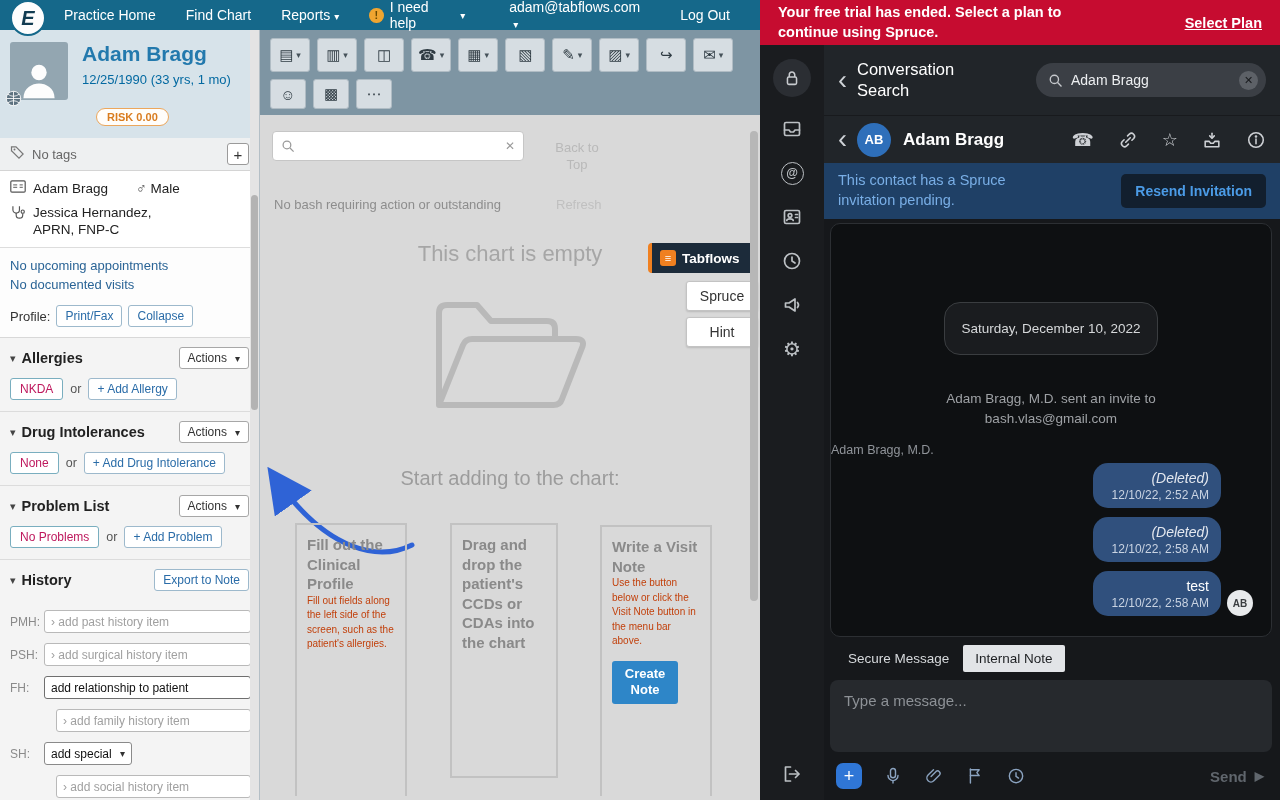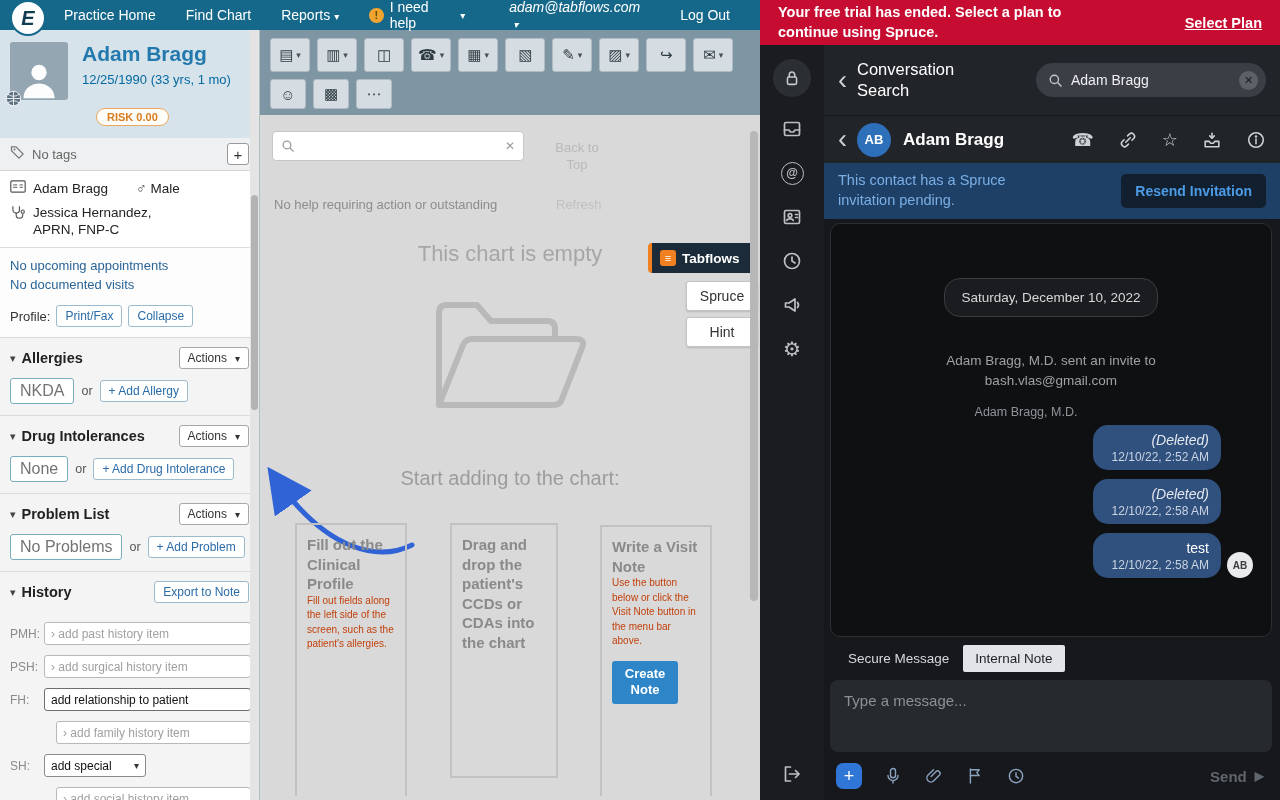--- a/index.html
+++ b/index.html
@@ -11,21 +11,21 @@
   .topnav { position:absolute; left:0; top:0; width:760px; height:30px; background:#15688a;
             display:flex; align-items:center; color:#fff; font-size:14px; padding-left:64px; z-index:8; }
   .brand { position:absolute; left:10px; top:0px; width:36px; height:36px; border-radius:50%;
            background:#fdfdfd; color:#123c52; display:flex; align-items:center; justify-content:center;
            font-weight:bold; font-style:italic; font-size:20px; z-index:9; border:2px solid #15688a; }
   .nav-item { color:#fff; margin-right:30px; white-space:nowrap; cursor:pointer; }
   .caret { font-size:10px; margin-left:4px; }
   .warn-badge { display:inline-flex; width:15px; height:15px; border-radius:50%; background:#f0a530;
                 color:#6b4a00; align-items:center; justify-content:center; font-weight:bold; font-size:11px; margin-right:6px; }
   .nav-help { display:flex; align-items:center; margin-right:44px; cursor:pointer; }
-  .nav-account { margin-right:32px; cursor:pointer;font-style:italic; }
+  .nav-account { margin-right:32px; cursor:pointer; }
 
   
   .trial-banner { position:absolute; left:760px; top:0; width:520px; height:45px; background:#c60c30;
                   color:#fff; display:flex; align-items:center; padding:0 18px; z-index:8; }
   .trial-msg { font-size:14.5px; font-weight:bold; width:330px; line-height:1.35; }
   .trial-link { margin-left:auto; color:#fff; font-size:14.5px; font-weight:bold; text-decoration:underline; cursor:pointer; }
 
   
   .sidebar { position:absolute; left:0; top:30px; width:260px; height:770px; background:#f4f4f4;
              border-right:1px solid #b4bfc6; overflow:hidden; }
@@ -56,31 +56,31 @@
   .pt-links a { display:block; color:#2a6496; font-size:13px; line-height:19px; cursor:pointer; }
   .profile-row { display:flex; align-items:center; gap:6px; padding:7px 10px 10px; background:#fdfdfd; border-bottom:1px solid #d8d8d8; }
   .profile-label { font-size:13px; color:#333; }
   .blue-btn { background:#fff; border:1px solid #9db9cc; color:#2a6ca8; font-size:12px; padding:3px 8px; border-radius:3px; cursor:pointer; white-space:nowrap; }
   .sec-head { display:flex; align-items:center; padding:9px 10px 7px; }
   .sec-caret { font-size:11px; color:#444; margin-right:6px; }
   .sec-title { font-weight:bold; font-size:14.5px; color:#222; }
   .actions-btn { margin-left:auto; background:#fff; border:1px solid #a7a7a7; border-radius:3px; font-size:12px;
                  color:#333; padding:3px 8px; cursor:pointer; display:flex; align-items:center; gap:4px; }
   .sec-row { display:flex; align-items:center; gap:7px; padding:2px 10px 11px; border-bottom:1px solid #dcdcdc; }
-  .val-btn { background:#fff; border:1px solid #79aebf; color:#737373; font-size:16px; padding:3px 9px; border-radius:3px; cursor:pointer; }
+  .val-btn { background:#fff; border:1px solid #79aebf; color:#be185d; font-size:12px; padding:3px 9px; border-radius:3px; cursor:pointer; }
   .or-sep { font-size:12.5px; color:#555; }
   .hist { padding:2px 8px 14px; }
   .hist-row { display:flex; align-items:center; margin-top:10px; }
   .hist-label { width:36px; flex:none; font-size:12px; color:#8a8a8a; padding-left:2px; }
   .hist-input { flex:1; height:23px; border:1px solid #b9b9b9; border-radius:3px; font-size:12px; padding:0 6px;
                 color:#111; background:#fff; font-family:inherit; }
   .hist-input::placeholder { color:#a0a0a0; }
   .fh-input { border-color:#6f6f6f; }
   .indent { margin-left:48px; }
-  .sh-select { width:102px; height:23px; border:1px solid #8a8a8a; border-radius:3px; background:#fff; font-size:12px;
+  .sh-select { width:88px; height:23px; border:1px solid #8a8a8a; border-radius:3px; background:#fff; font-size:12px;
                color:#111; display:flex; align-items:center; padding:0 6px; cursor:pointer; }
   .sh-select .caret { margin-left:auto; color:#333; }
 
   
   .main { position:absolute; left:260px; top:30px; width:500px; height:770px; overflow:hidden; }
   .toolbar { background:#7e95a3; padding:8px 10px 6px; }
   .tb-row { display:flex; align-items:center; margin-bottom:7px; }
   .tb-btn { height:34px; min-width:40px; background:#d6dde2; border:1px solid #b0bcc4; border-radius:3px;
             display:flex; align-items:center; justify-content:center; margin-right:7px; color:#2e3a42;
             font-size:15px; cursor:pointer; padding:0 6px; }
@@ -139,24 +139,24 @@
   .c-name { color:#fff; font-size:17px; font-weight:bold; margin-left:2px; }
   .cicons { margin-left:auto; display:flex; align-items:center; gap:24px; color:#ced1d5; }
   .cicon { font-size:18px; cursor:pointer; display:flex; align-items:center; }
   .cicon svg { stroke:#ced1d5; fill:none; stroke-width:1.7; stroke-linecap:round; stroke-linejoin:round; }
   .invite { background:#1f4066; display:flex; align-items:center; padding:8px 14px; gap:10px; min-height:56px; flex:none; }
   .invite-msg { color:#79aee6; font-size:14.5px; width:228px; line-height:1.35; }
   .resend-btn { margin-left:auto; background:#121f2e; color:#4b9be6; font-size:14px; font-weight:bold;
                 border:none; border-radius:5px; padding:9px 14px; cursor:pointer; }
   .convo { flex:1; margin:4px 8px 0 6px; border:1px solid #2c2f33; border-radius:10px; background:#0e1012;
            overflow:hidden; display:flex; flex-direction:column; }
-  .date-pill { margin:54px auto 0; background:#1a1c1f; border:1px solid #3a3d40; border-radius:16px;
-               color:#d6d8da; font-size:13.5px; padding:11px 16px; width:fit-content; }
+  .date-pill { margin:78px auto 0; background:#1a1c1f; border:1px solid #3a3d40; border-radius:16px;
+               color:#d6d8da; font-size:13.5px; padding:18px 16px; width:fit-content; }
   .sys-msg { margin-top:34px; text-align:center; color:#9ea1a5; font-size:13.5px; line-height:20px; }
-  .sender { text-align:center; color:#90949a; font-size:12.5px; margin:14px 50px 6px 0; }
+  .sender { text-align:left; color:#90949a; font-size:12.5px; margin:14px 50px 6px 0; }
   .msgs { display:flex; flex-direction:column; align-items:flex-end; gap:9px; padding-right:18px; }
   .bubble { background:#30507d; border-radius:15px; padding:7px 12px 6px; color:#fff; text-align:right; min-width:128px; }
   .bubble .msg { font-size:14px; }
   .deleted .msg { font-style:italic; color:#e4e8ef; }
   .bubble .time { font-size:12px; color:#c9d3e2; margin-top:2px; }
   .mr { margin-right:32px; }
   .b3row { display:flex; align-items:flex-end; gap:6px; }
   .sm-avatar { width:26px; height:26px; border-radius:50%; background:#e8eaec; color:#3a3d40; font-size:10px;
                font-weight:bold; display:flex; align-items:center; justify-content:center; flex:none; }
   .tabs { display:flex; align-items:center; padding:8px 14px 0; gap:4px; flex:none; }
@@ -407,21 +407,21 @@
       <span style="color:#9a9a9a;display:flex;">
           <svg width="14" height="14" viewBox="0 0 20 20">
             <circle cx="8.5" cy="8.5" r="5.5" fill="none" stroke="currentColor" stroke-width="1.8"></circle>
             <line x1="12.8" y1="12.8" x2="18" y2="18" stroke="currentColor" stroke-width="1.8"></line>
           </svg>
         </span>
       <input style="">
       <span class="x">✕</span>
     </div>
     <div class="back-top">Back to Top</div>
-    <div class="no-items">No help requiring action or outstanding</div>
+    <div class="no-items">No bash requiring action or outstanding</div>
     <div class="refresh">Refresh</div>
 
     <div class="empty-title">This chart is empty</div>
 
     <div class="folder">
       <svg width="170" height="130" viewBox="0 0 170 130">
         <path d="M14 118 V26 q0 -8 8 -8 h30 l14 16 h56 q8 0 8 8 v10" fill="none" stroke="#b9b9b9" stroke-width="6" stroke-linejoin="round"></path>
         <path d="M14 118 L38 58 q2.5 -6 9 -6 h104 q9 0 6.5 7.5 L137 112 q-2 6 -8.5 6 Z" fill="#d9d9d9" stroke="#b9b9b9" stroke-width="6" stroke-linejoin="round"></path>
       </svg>
     </div>

